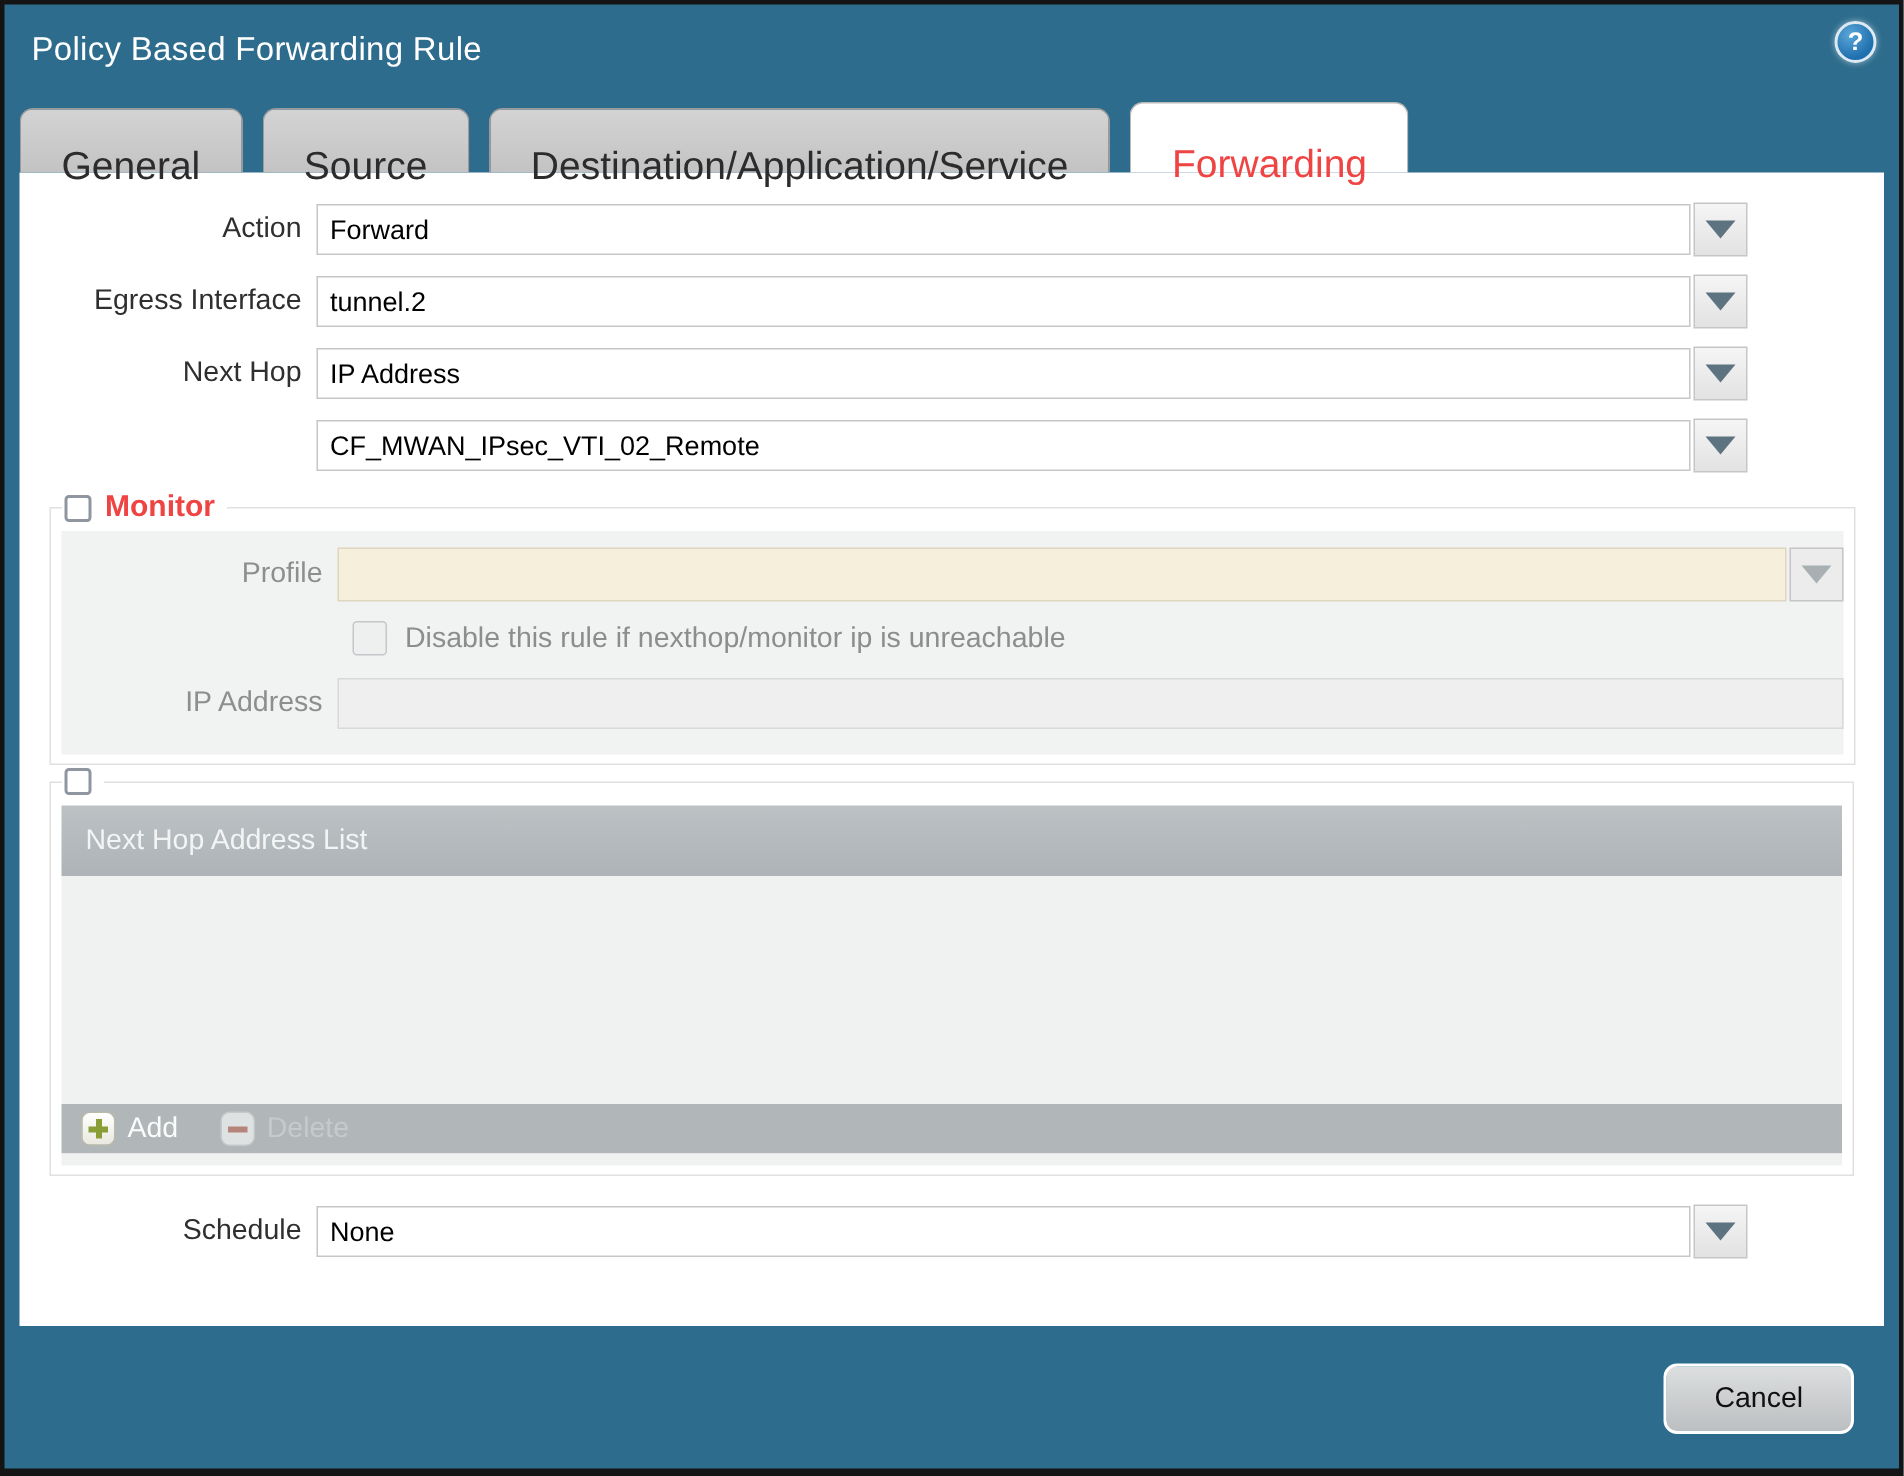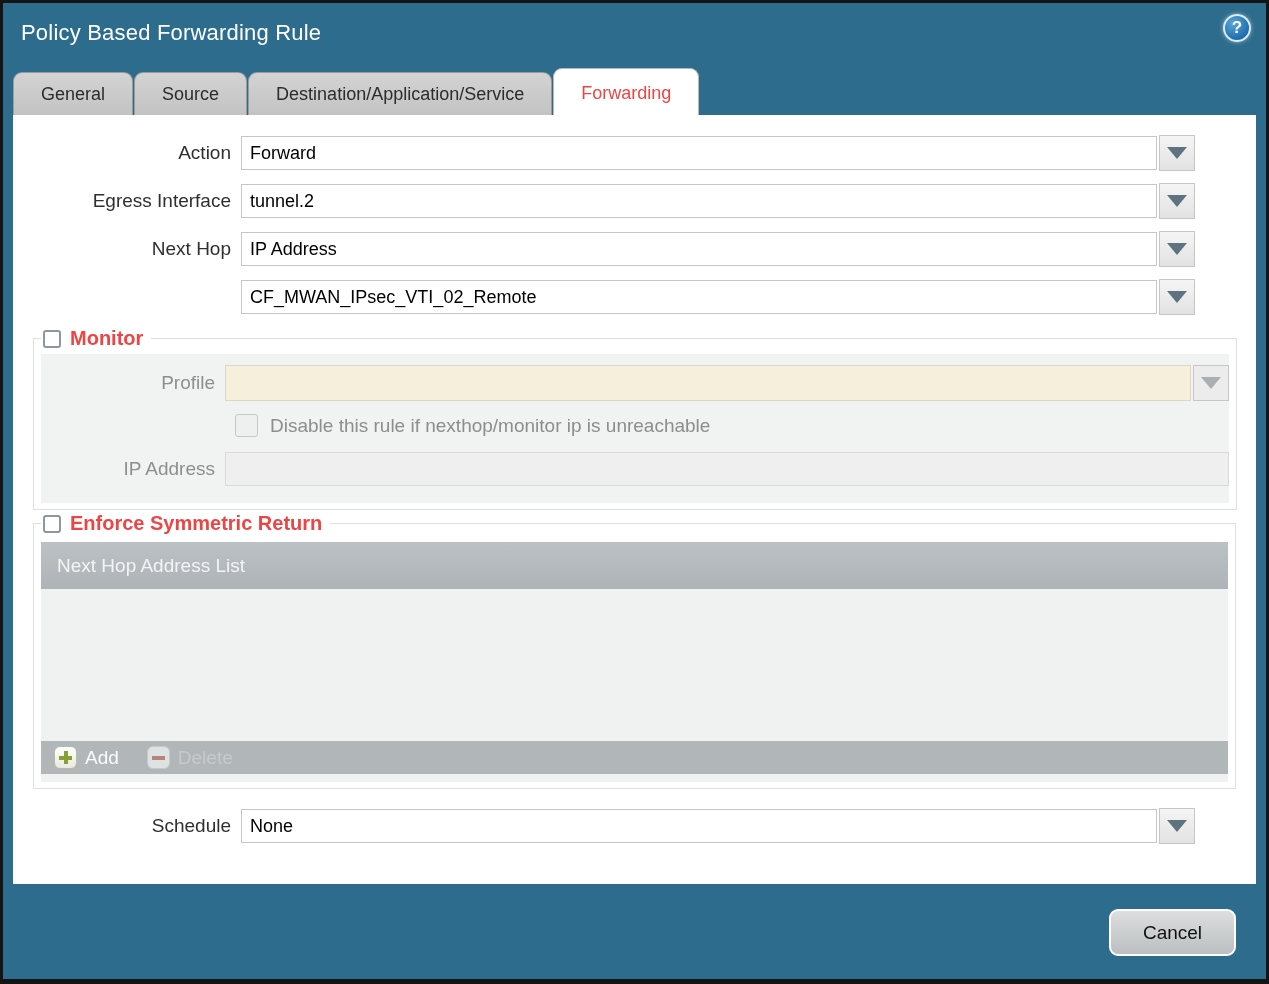--- a/index.html
+++ b/index.html
@@ -23,42 +23,42 @@
     border: 2px solid #ddeaf3;
     box-shadow: 0 0 4px rgba(255,255,255,.5);
     color: #ffffff; font-size: 17px; font-weight: bold;
     display: flex; align-items: center; justify-content: center;
     cursor: pointer;
   }
 
   
   .tabs { display: flex; align-items: flex-end; height: 47px; margin: 0 10px; position: relative; z-index: 2; }
   .tab {
-    height: 43px; line-height: 43px; padding: 0 27px;
+    height: 43px; line-height: 43px; padding: 16px 27px;
     background: linear-gradient(#d3d3d3, #c3c3c3);
     border: 1px solid #9b9b9b; border-bottom: none;
     border-radius: 9px 9px 0 0;
-    margin-right: 1px;
-    font-size: 18px; color: #2c2c2c;
+    margin-right: 13px;
+    font-size: 26px; color: #2c2c2c;
     cursor: pointer; white-space: nowrap;
   }
   .tab.active {
     height: 47px; line-height: 49px;
     background: #ffffff; border-color: #b8b8b8;
     color: #ef4444;
   }
 
   
   .panel {
     margin: 0 10px; background: #ffffff; height: 769px;
     padding-top: 20px; position: relative; z-index: 1;
   }
 
   
-  .form-row { display: flex; align-items: center; margin: 0 0 12px 0; padding-left: 30px; }
+  .form-row { display: flex; align-items: center; margin: 0 0 12px 0; }
   .form-label { width: 198px; text-align: right; padding-right: 10px; font-size: 19px; color: #2f2f2f; white-space: nowrap; }
   .combo { display: flex; align-items: center; }
   .field {
     width: 916px; height: 34px; border: 1px solid #c6c6c6; background: #ffffff;
     font-size: 18px; color: #000; padding: 0 8px; display: flex; align-items: center;
     white-space: nowrap; overflow: hidden;
   }
   .dd-btn {
     width: 36px; height: 36px; margin-left: 2px;
     background: linear-gradient(#f5f5f5, #e2e2e2);
@@ -216,21 +216,20 @@
       <div class="m-row">
         <div class="m-label">IP Address</div>
         <div class="field gray-disabled"></div>
       </div>
     </div>
   </fieldset>
 
   <fieldset>
     <legend>
       <div class="checkbox"></div>
-      <div class="legend-title">Enforce Symmetric Return</div>
     </legend>
     <div class="grid">
       <div class="grid-header">Next Hop Address List</div>
       <div class="grid-body"></div>
       <div class="grid-footer">
         <div class="tool-btn">
           <div class="icon-sq">
               <div class="plus-icon"></div>
             </div>
           <div class="tool-label">Add</div>

